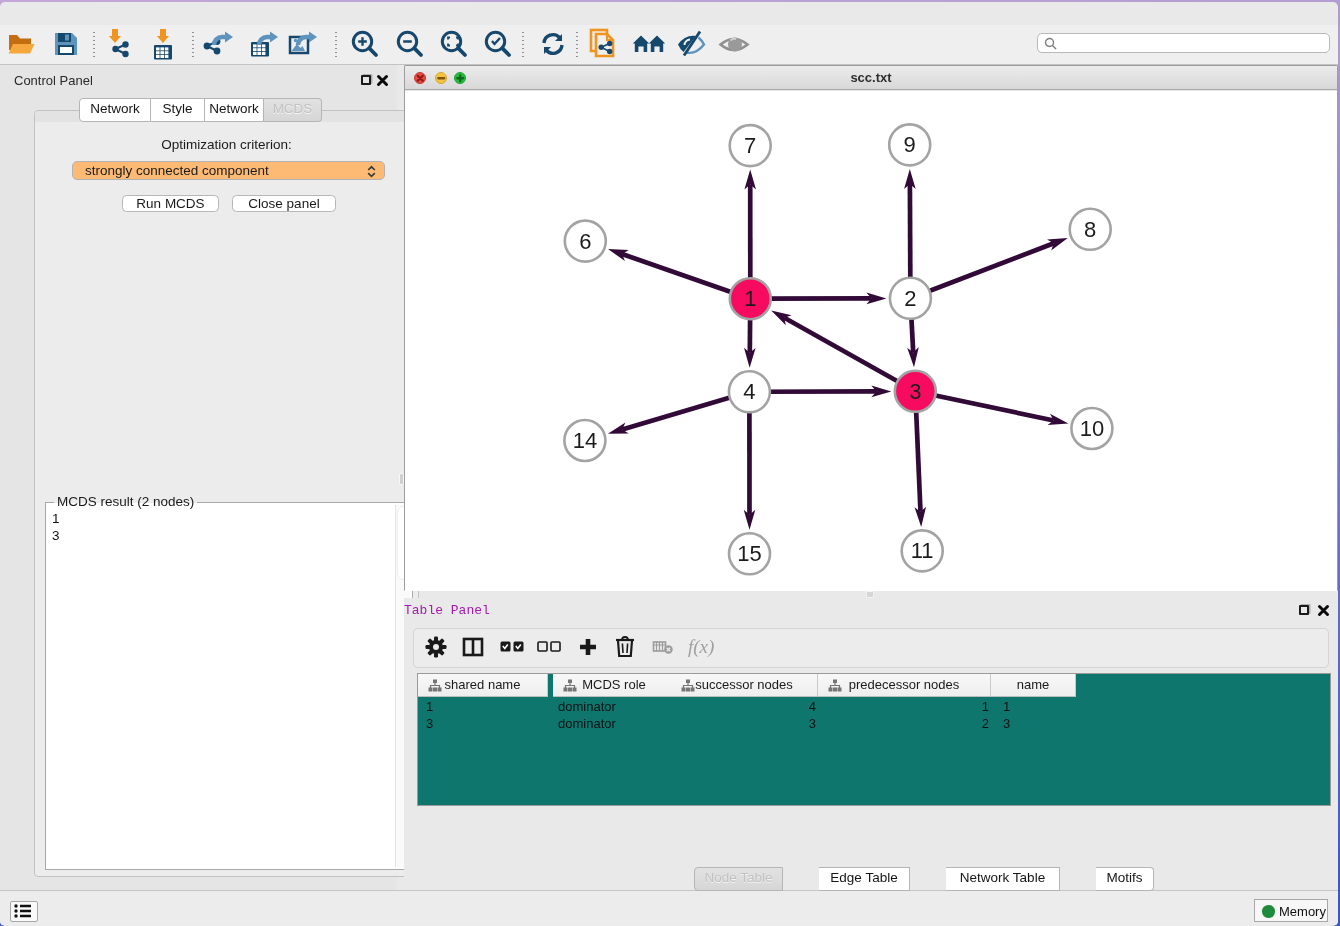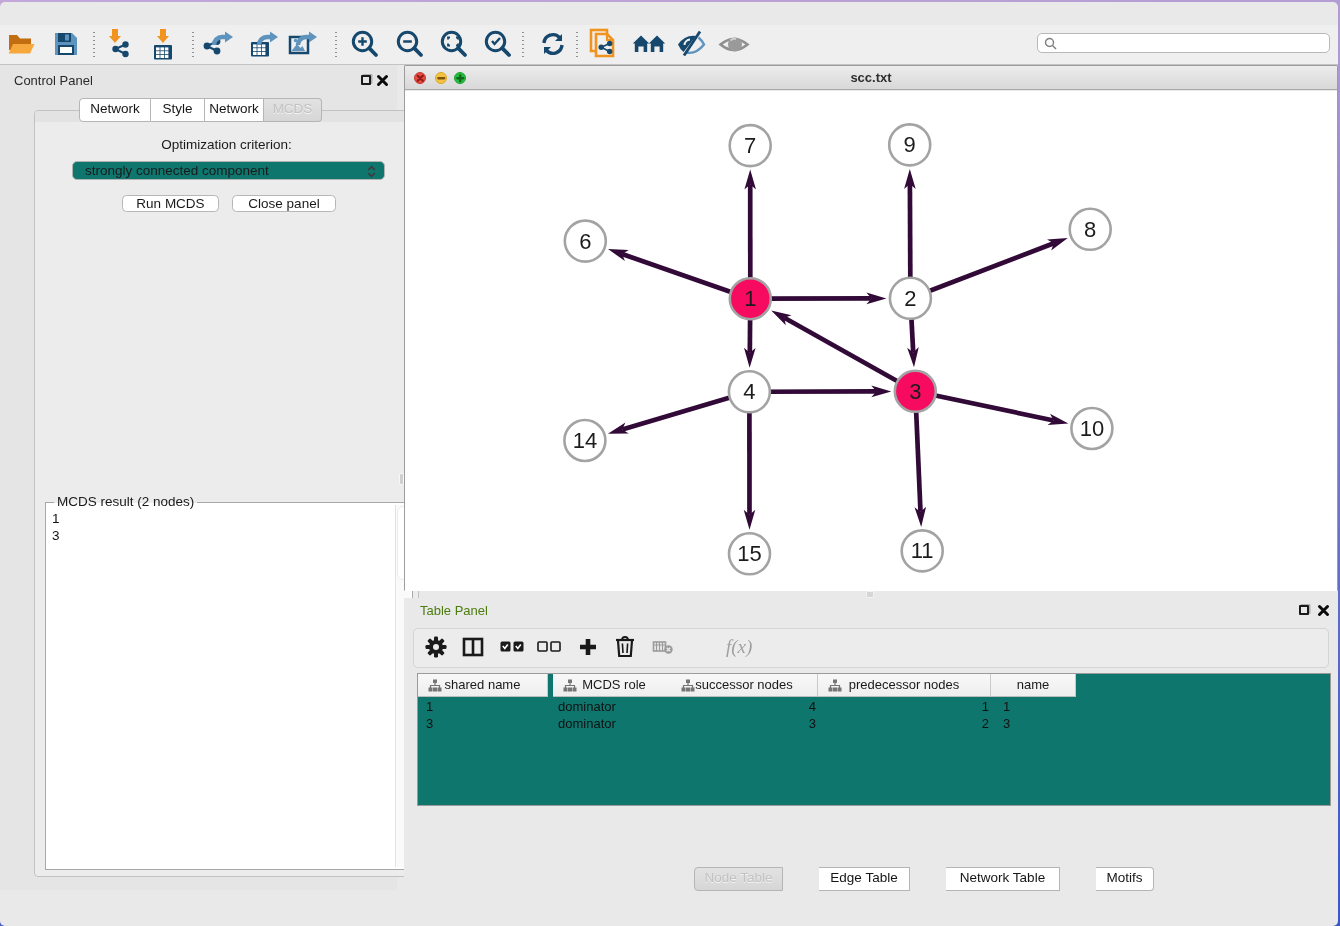--- a/index.html
+++ b/index.html
@@ -18,40 +18,40 @@
 .floatbtn { position:absolute; width:9.5px; height:9.5px; border:2px solid #1a1a1a; border-radius:1px; box-shadow:1.5px -1px 0 #b0b0b0; }
 .tabs { position:absolute; display:flex; height:20px; }
 .tab { height:24px; line-height:19px; text-align:center; font-size:13.5px; color:#151515; background:#fff; border:1px solid #b5b5b5; border-left:none; }
 .tab.first { border-left:1px solid #b5b5b5; border-radius:4px 0 0 4px; }
 .tab.last { border-radius:0 4px 4px 0; }
 .tab.dis { background:linear-gradient(#e2e2e2,#d6d6d6); color:#c2c2c2; text-shadow:0 1px 0 #f4f4f4; }
 #cpcontent { position:absolute; left:6px; top:45px; width:385px; height:767px; background:#ececec; border:1px solid #c2c2c2; border-radius:4px;margin-left:28px; }
 #cptopstrip { position:absolute; left:0; top:0; width:100%; height:11px; background:#e3e3e3; border-radius:4px 4px 0 0; }
 .tabs { z-index:3; }
 #optlabel { position:absolute; left:0; top:26px; width:100%; text-align:center; font-size:13.5px; color:#1a1a1a; }
-#selbox { position:absolute; left:37px; top:50px; width:313px; height:19px; background:#0f766e; border:1px solid #b2b2b2; border-radius:5px; font-size:13.5px; color:#1a1a1a; line-height:17px; padding-left:12px; }
+#selbox { position:absolute; left:37px; top:50px; width:313px; height:19px; background:#fdba74; border:1px solid #b2b2b2; border-radius:5px; font-size:13.5px; color:#1a1a1a; line-height:17px; padding-left:12px; }
 #selbox svg { position:absolute; right:5px; top:2px; }
 .pbtn { position:absolute; top:84px; height:17px; background:#fff; border:1px solid #b7b7b7; border-radius:4.5px; font-size:13.5px; color:#1a1a1a; text-align:center; line-height:15px; }
 #fieldset { position:absolute; left:10px; top:391px; width:368px; height:368px; border:1px solid #a8a8a8; background:#fff; }
 #fslegend { position:absolute; left:8px; top:-9px; background:linear-gradient(#ececec 60%,#ffffff 60%); padding:0 3px; font-size:13.5px; color:#1a1a1a; }
 #fsinner { position:absolute; left:2px; top:7px; width:345px; font-size:13.5px; color:#111; line-height:17px; padding-left:4px; }
 #fsscroll { position:absolute; right:2px; top:2px; width:15px; height:362px; background:#fafafa; border-left:1px solid #e3e3e3; }
 #fsthumb { position:absolute; left:1px; top:1px; width:13px; height:74px; background:#ffffff; border:1px solid #ececec; border-radius:6px; }
 #netframe { position:absolute; left:404px; top:63px; width:934px; height:526px; border:1px solid #9d9d9d; border-radius:1px; }
 #nftitle { position:absolute; left:0; top:0; width:100%; height:24px; background:linear-gradient(#ececec,#d8d8d8); border-bottom:1px solid #a8a8a8; }
 #nftext { position:absolute; top:4px; width:100%; text-align:center; font-size:13px; font-weight:bold; color:#2e2e2e; }
 .tldot { position:absolute; top:6px; width:12.4px; height:12.4px; border-radius:50%; border:1px solid; }
 #canvas { position:absolute; left:0; top:25px; width:932px; height:500px; background:#fff; }
 .vhandle { position:absolute; left:399px; top:471px; width:5px; height:12px; background:#cfcfcf; border:1px solid #f8f8f8; border-radius:2px; }
 .hhandle { position:absolute; left:866px; top:589px; width:8px; height:7px; background:#d6d6d6; border:1px solid #f2f2f2; border-radius:1px; }
 #tpanel { position:absolute; left:404px; top:596px; width:934px; height:292px; background:#e9e9e9; }
-#tphead { position:absolute; left:16px; top:5px; font-size:13px; color:#4d7c0f; }
+#tphead { position:absolute; left:0; top:5px; font-size:13px; color:#a21caf;font-family:Liberation Mono, monospace; }
 #tptoolbar { position:absolute; left:9px; top:30px; width:916px; height:40px; background:#ececec; border:1px solid #d4d4d4; border-radius:5px; }
 .tpi { position:absolute; top:34px; }
-#fx { position:absolute; left:284px; top:38px; font-family:"Liberation Serif",serif; font-style:italic; font-size:19px; color:#a0a0a0;margin-left:38px; }
+#fx { position:absolute; left:284px; top:38px; font-family:"Liberation Serif",serif; font-style:italic; font-size:19px; color:#a0a0a0; }
 #ttable { position:absolute; left:13px; top:75px; width:913.5px; height:133px; background:#0f766e; border:1px solid #9a9a9a; }
 .th { position:absolute; top:0; height:23px; background:linear-gradient(#f8f8f8,#eeeeee); border-right:1px solid #c9c9c9; border-bottom:1px solid #bdbdbd; text-align:center; line-height:22px; font-size:13px; color:#1a1a1a; }
 .th svg { position:absolute; left:10px; top:5px; }
 .td { position:absolute; font-size:13px; color:#111; height:17px; line-height:17px; }
 .btabs { position:absolute; left:290px; top:269px;gap:36px; }
 #statusbar { position:absolute; left:0; top:888px; width:100%; height:35px; background:#ececec; border-top:1px solid #c6c6c6; }
 #listbtn { position:absolute; left:10px; top:10px; width:28px; height:21px; background:#fafafa; border:1.5px solid #a8a8a8; border-radius:2px; }
 #membtn { position:absolute; left:1254px; top:8px; width:74px; height:23px; background:#f7f7f7; border:1px solid #a8a8a8; font-size:13px; color:#111; }
 #memdot { position:absolute; left:7px; top:5px; width:12.5px; height:12.5px; border-radius:50%; background:#1e8a3c; }
 </style></head><body>
@@ -396,12 +396,24 @@
    <div class="td" style="left:400px;top:41px;width:171px;text-align:right">2</div>
    <div class="td" style="left:585px;top:41px">3</div>
   </div>
   <div class="tabs btabs">
    <div class="tab first dis" style="width:89px">Node Table</div>
    <div class="tab" style="width:91px">Edge Table</div>
    <div class="tab" style="width:114px">Network Table</div>
    <div class="tab last" style="width:58px">Motifs</div>
   </div>
  </div>
+ <div id="statusbar">
+  <div id="listbtn"><svg width="25" height="18" viewBox="0 0 25 18" style="margin:0">
+          <circle cx="5" cy="4" r="1.7" fill="#111"></circle>
+          <circle cx="5" cy="9" r="1.7" fill="#111"></circle>
+          <circle cx="5" cy="14" r="1.7" fill="#111"></circle>
+          <path d="M9,4 h11 M9,9 h11 M9,14 h11" stroke="#111" stroke-width="2.6"></path>
+        </svg></div>
+  <div id="membtn">
+        <div id="memdot"></div>
+        <span style="position:absolute;left:24px;top:4px">Memory</span>
+      </div>
+ </div>
 </div>
 </body></html>

